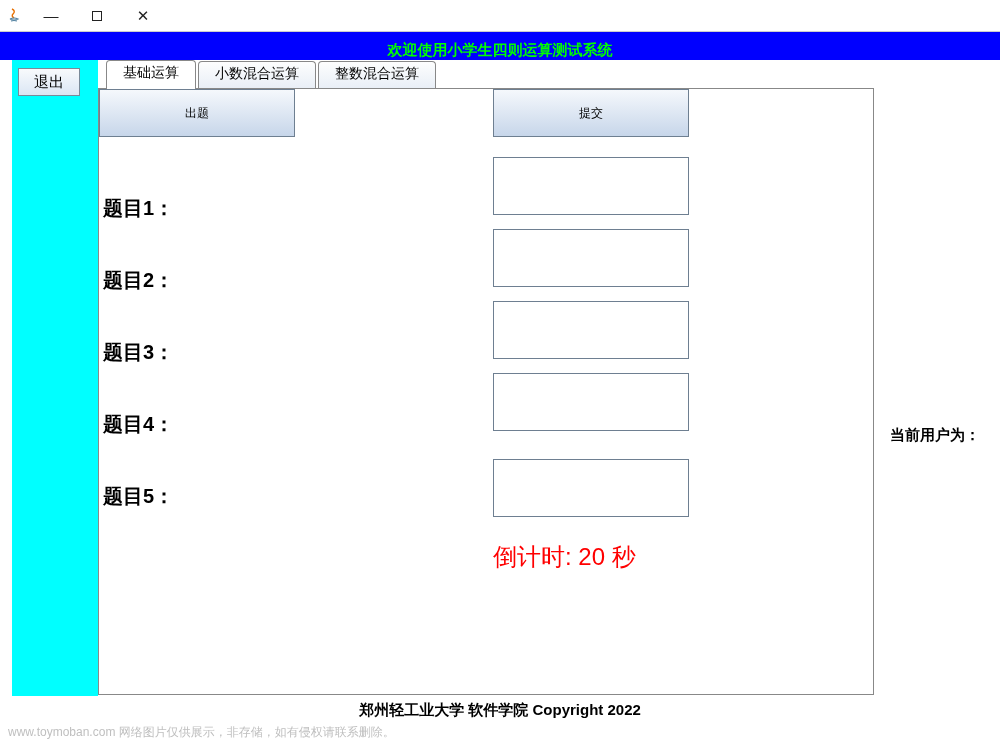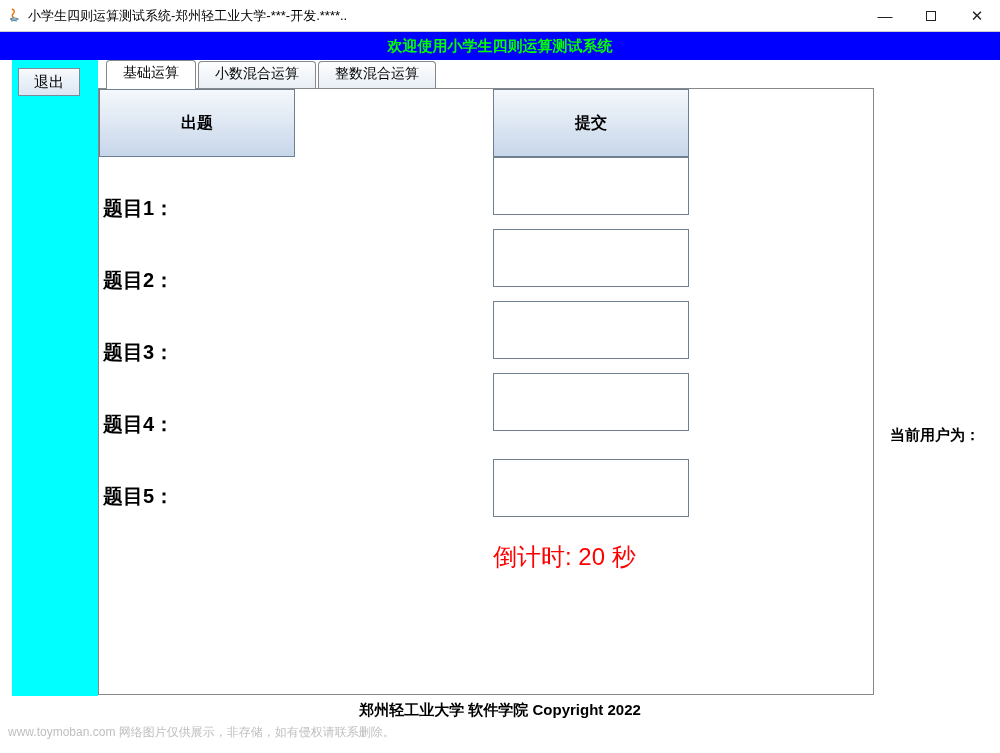--- a/index.html
+++ b/index.html
@@ -35,21 +35,21 @@
   cursor: pointer;
 }
 .max-icon {
   width:10px; height:10px; border:1px solid #222;
 }
 .banner {
   height: 28px;
   background: #0000ff;
   color: #00ff00;
   display: flex;
-  align-items: center;
+  align-items: flex-end;
   justify-content: center;
   font-size: 15px;
   font-weight: bold;
 }
 .main-area {
   display: flex;
   height: 636px;
   background: #fff;
   margin-left: 12px;
 }
@@ -96,26 +96,25 @@
 .tab-panel {
   border: 1px solid #888;
   background: #fff;
   width: 776px;
   height: 607px;
   margin-left: 0;
   position: relative;
 }
 .big-btn {
   position: absolute;
-  height: 68px;
+  height: 48px;
   background: linear-gradient(#f5f8fc, #c7d6ea);
   border: 1px solid #6e7f91;
-  font-size: 16px;
-  cursor: pointer;
-  font-weight: bold;
+  font-size: 12px;
+  cursor: pointer;
 }
 .btn-generate { left: 0; top: 0; width: 196px; }
 .btn-submit   { left: 394px; top: 0; width: 196px; }
 .btn-again    { left: 590px; top: 0; width: 184px; }
 .q-label {
   position: absolute;
   left: 4px;
   font-size: 20px;
   font-weight: bold;
 }
@@ -167,21 +166,20 @@
 <body>
 
 <div class="titlebar">
   <span class="java-icon">
     <svg width="16" height="16" viewBox="0 0 16 16">
       <path d="M6 1 Q10 3 7 6 Q5 8 8 10" stroke="#e76f00" stroke-width="1.4" fill="none"></path>
       <path d="M4 11 Q8 9 12 11 Q8 13 4 11" stroke="#5382a1" stroke-width="1.2" fill="none"></path>
       <path d="M5 13 Q8 12 11 13" stroke="#5382a1" stroke-width="1.2" fill="none"></path>
     </svg>
   </span>
-  <span class="title-text">小学生四则运算测试系统-郑州轻工业大学-***-开发.****..</span>
   <div class="win-controls">
     <div class="win-btn">
         <span>—</span>
       </div>
     <div class="win-btn">
         <span class="max-icon"></span>
       </div>
     <div class="win-btn">
         <span>✕</span>
       </div>

